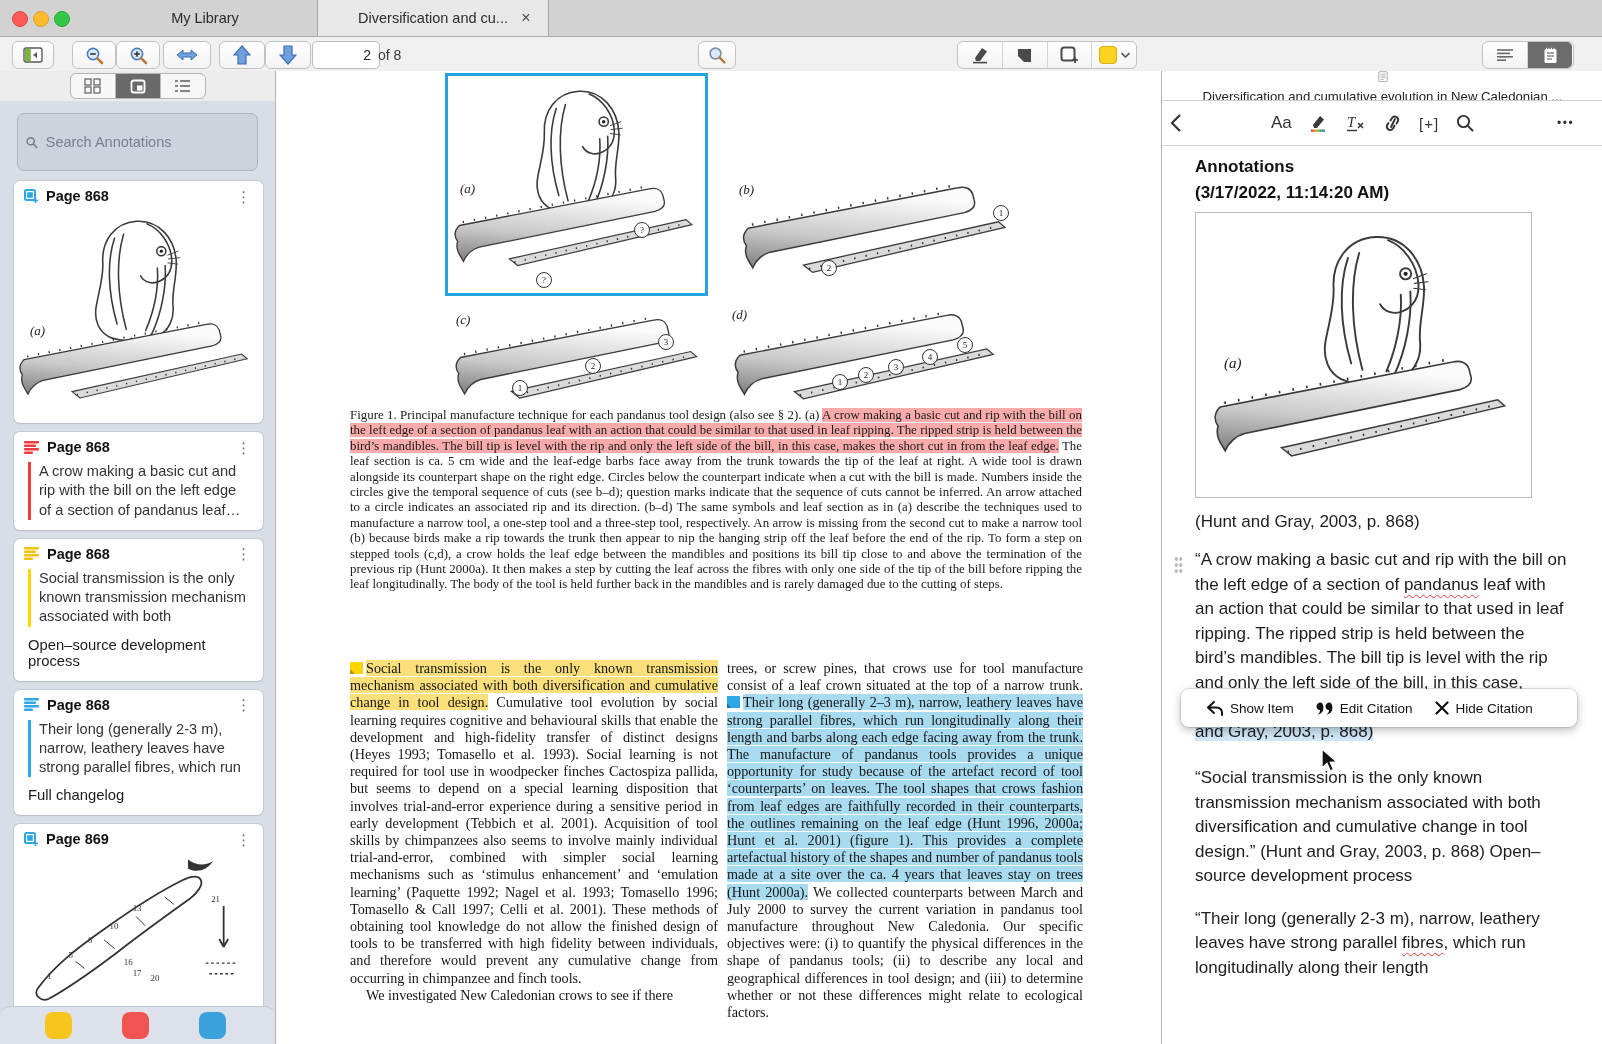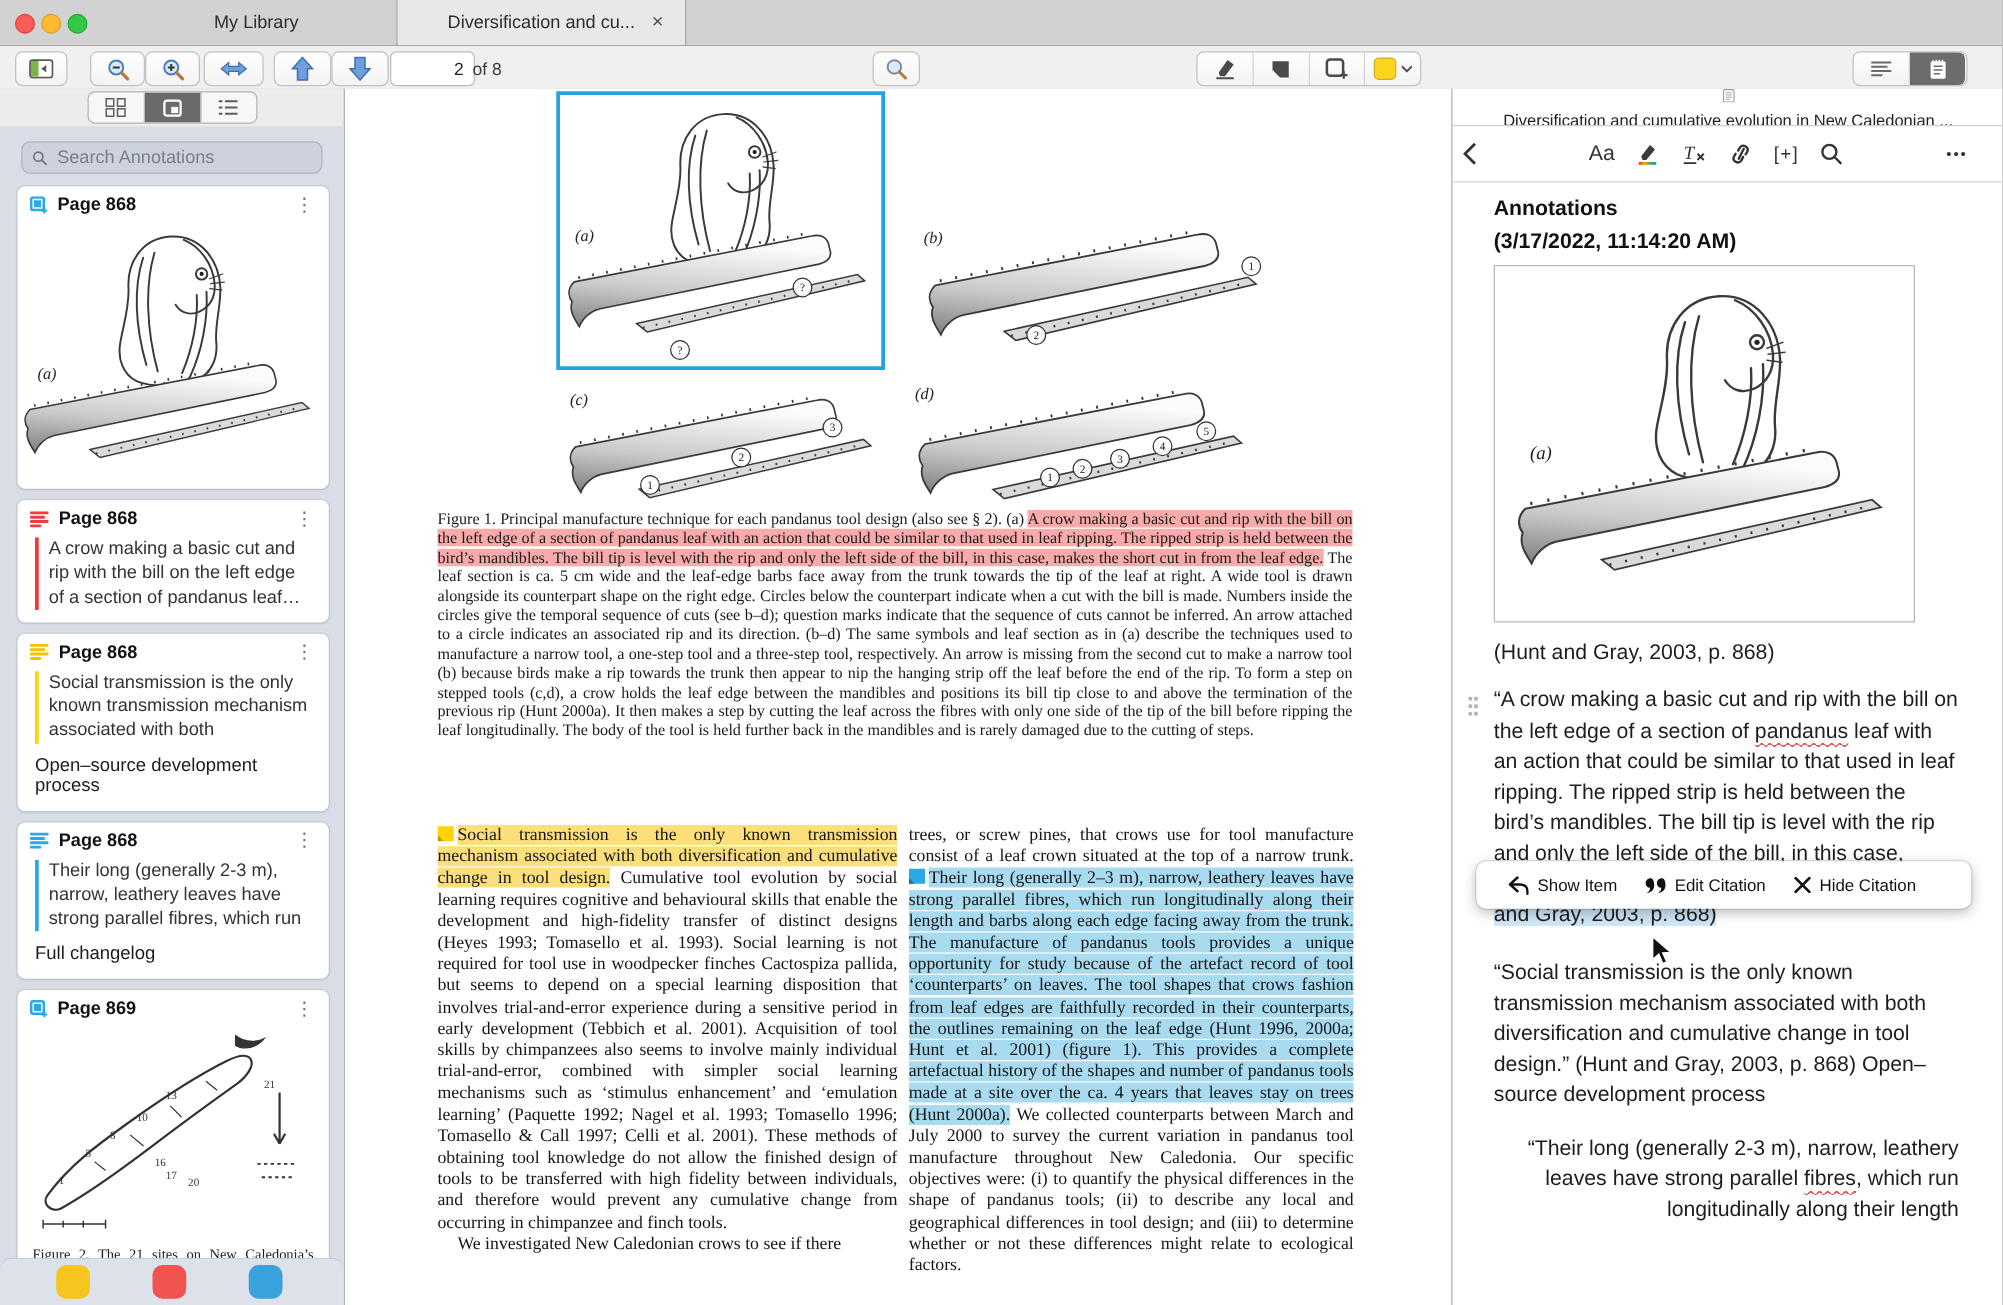--- a/index.html
+++ b/index.html
@@ -38,21 +38,21 @@
   
   .left-sidebar{position:absolute;left:0;top:71px;width:275px;height:973px;background:#ececec;
                 border-right:1px solid #b2b2b2;}
   .pane-toggle-row{height:30px;display:flex;align-items:center;justify-content:center;}
   .ptg{display:flex;height:24px;border:1px solid #b4b4b4;border-radius:6px;overflow:hidden;background:#f7f7f7;}
   .ptg-btn{width:44px;display:flex;align-items:center;justify-content:center;border-right:1px solid #bcbcbc;}
   .ptg-btn:last-child{border-right:none;}
   .ptg-sel{background:#6a6a6a;}
   .annot-area{position:absolute;left:0;top:30px;right:0;bottom:0;background:#d8dde6;overflow:hidden;}
   .searchbox{margin:12px 17px 10px 17px;height:24px;border:1px solid #aeb4c0;border-radius:7px;
-             background:#cdd2dd;display:flex;align-items:center;padding:0 8px;}
+             background:#cdd2dd;display:flex;align-items:center;padding:16px 8px;}
   .searchbox input{border:none;background:transparent;outline:none;font-size:14.5px;color:#333;width:100%;
              font-family:"Liberation Sans",sans-serif;}
   .searchbox input::placeholder{color:#78808f;}
   .acard{background:#fff;border-radius:6px;margin:0 12px 9px 14px;
          box-shadow:0 0 0 1px rgba(0,0,0,.07),0 1px 2px rgba(0,0,0,.08);overflow:hidden;}
   .acard-head{display:flex;align-items:center;gap:8px;padding:7px 10px 4px 10px;}
   .acard-title{font-size:14.5px;font-weight:bold;color:#111;flex:1;}
   .kebab{color:#6e6e6e;font-size:15px;line-height:1;padding:0 2px;}
   .aquote{margin:3px 12px 10px 14px;border-left:3px solid #ccc;padding-left:8px;
           font-size:14.6px;line-height:1.32;color:#333;
@@ -103,21 +103,21 @@
   .np-header{height:29px;border-bottom:1px solid #cfcfcf;display:flex;align-items:center;gap:7px;padding:0 10px;flex-direction:column;}
   .np-header .doc-title{font-size:13.2px;color:#222;white-space:nowrap;overflow:hidden;text-overflow:ellipsis;}
   .np-toolbar{height:44px;border-bottom:1px solid #d6d6d6;display:flex;align-items:center;color:#3a3a3a;}
   .np-tool{display:flex;align-items:center;justify-content:flex-start;width:36px;height:30px;}
   .np-content{padding:0 36px 0 33px;}
   .note-title{margin-top:8px;font-size:17px;line-height:26px;font-weight:bold;color:#111;}
   .note-img{position:relative;margin-top:6px;width:335px;height:284px;border:1px solid #b9b9b9;background:#fff;}
   .note-cite-line{margin-top:14px;font-size:17px;color:#1d1d1d;}
   .nquote{position:relative;margin-top:16px;font-size:17px;line-height:24.5px;color:#1d1d1d;}
   .nq2{margin-top:22px;}
-  .nq3{margin-top:18px;text-align:right;}
+  .nq3{margin-top:18px;}
   .misspell{text-decoration:underline;text-decoration-style:wavy;text-decoration-color:#e03a3a;
             text-decoration-thickness:1px;text-underline-offset:4px;}
   .cite-sel{background:#cfe7f8;border-radius:2px;}
   .drag-handle{position:absolute;left:-21px;top:8px;width:9px;height:17px;
      background:radial-gradient(circle,#b3b3b3 1.5px,transparent 1.9px);background-size:4.5px 6px;}
   .note-popup{position:absolute;left:19px;top:618px;width:368px;height:38px;background:#fff;border-radius:8px;
      box-shadow:0 0 0 1px rgba(0,0,0,.1),0 3px 10px rgba(0,0,0,.28);display:flex;align-items:center;
      gap:0;padding:0 14px;z-index:5;}
   .pop-btn{display:flex;align-items:center;gap:7px;font-size:13.5px;color:#111;padding:0 11px;white-space:nowrap;}
   .np-footer{position:absolute;left:0;right:0;bottom:0;height:66px;background:#fff;padding-top:8px;z-index:4;}

